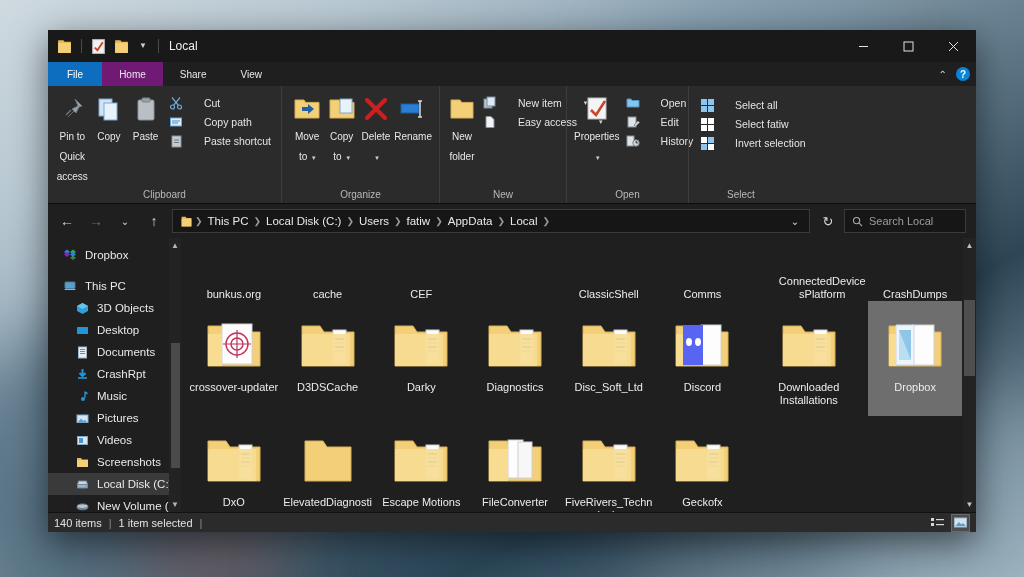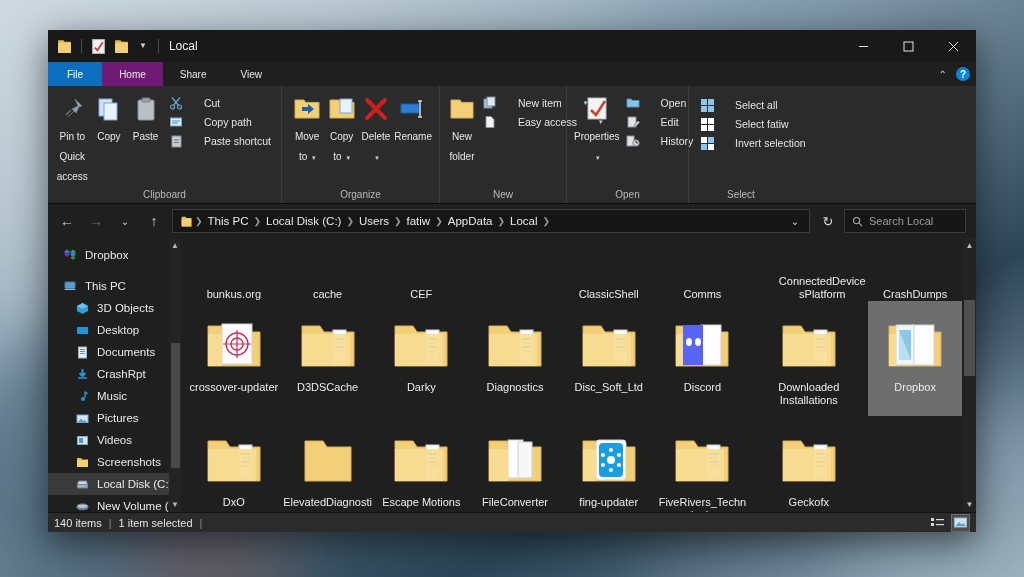--- a/index.html
+++ b/index.html
@@ -809,38 +809,20 @@
               <rect x="34" y="11" width="14" height="36" fill="#f7f7f7" stroke="#d0d0d0"></rect>
               <path d="M5 18h19v32H5z" fill="#f7dc92"></path>
             </svg>
           </div>
           <div class="name">FileConverter</div>
         </div>
         <div class="cell">
           <div class="thumb">
             <svg width="62" height="56" viewBox="0 0 62 56">
               <path d="M5 10h18l4 6h30v34H5z" fill="#f3cf78" stroke="#d8b158"></path>
-              <rect x="18" y="9" width="30" height="40" rx="3" fill="#ffffff" stroke="#d0d0d0"></rect>
-              <rect x="21" y="12" width="24" height="34" rx="4" fill="#1a9ee0"></rect>
-              <circle cx="33" cy="29" r="4" fill="#fff"></circle>
-              <circle cx="33" cy="19" r="2" fill="#fff"></circle>
-                <circle cx="41" cy="24" r="2" fill="#fff"></circle>
-              <circle cx="41" cy="34" r="2" fill="#fff"></circle>
-                <circle cx="33" cy="39" r="2" fill="#fff"></circle>
-              <circle cx="25" cy="34" r="2" fill="#fff"></circle>
-                <circle cx="25" cy="24" r="2" fill="#fff"></circle>
-              <path d="M5 18h13v32H5z" fill="#f7dc92"></path>
-            </svg>
-          </div>
-          <div class="name">fing-updater</div>
-        </div>
-        <div class="cell">
-          <div class="thumb">
-            <svg width="62" height="56" viewBox="0 0 62 56">
-              <path d="M5 10h18l4 6h30v34H5z" fill="#f3cf78" stroke="#d8b158"></path>
               <rect x="36" y="14" width="13" height="34" fill="#fbfbfb" stroke="#d2d2d2"></rect>
               <rect x="38" y="22" width="9" height="2" fill="#3b86c4"></rect>
                 <rect x="38" y="26" width="9" height="2" fill="#9fc4e0"></rect>
               <rect x="38" y="30" width="9" height="2" fill="#3b86c4"></rect>
                 <rect x="38" y="34" width="9" height="2" fill="#9fc4e0"></rect>
               <path d="M5 18h48v32H5z" fill="#f7dc92" opacity=".92"></path>
             </svg>
           </div>
           <div class="name">FiveRivers_Technologies</div>
         </div>

